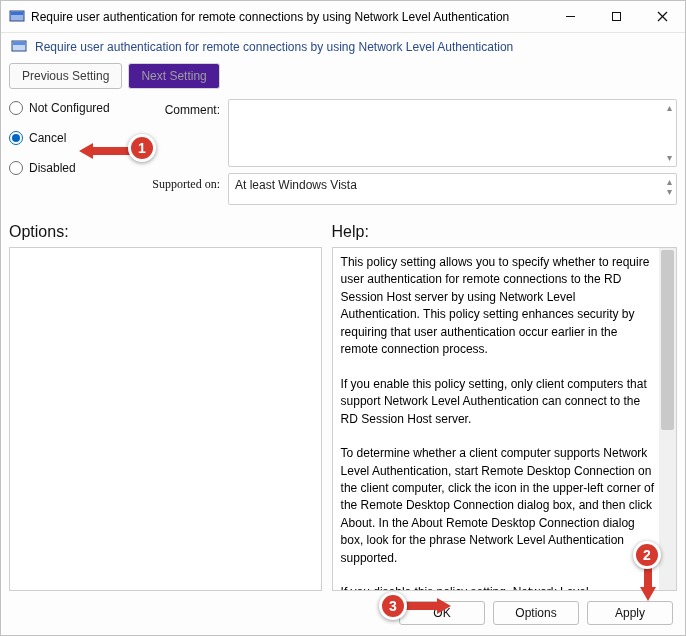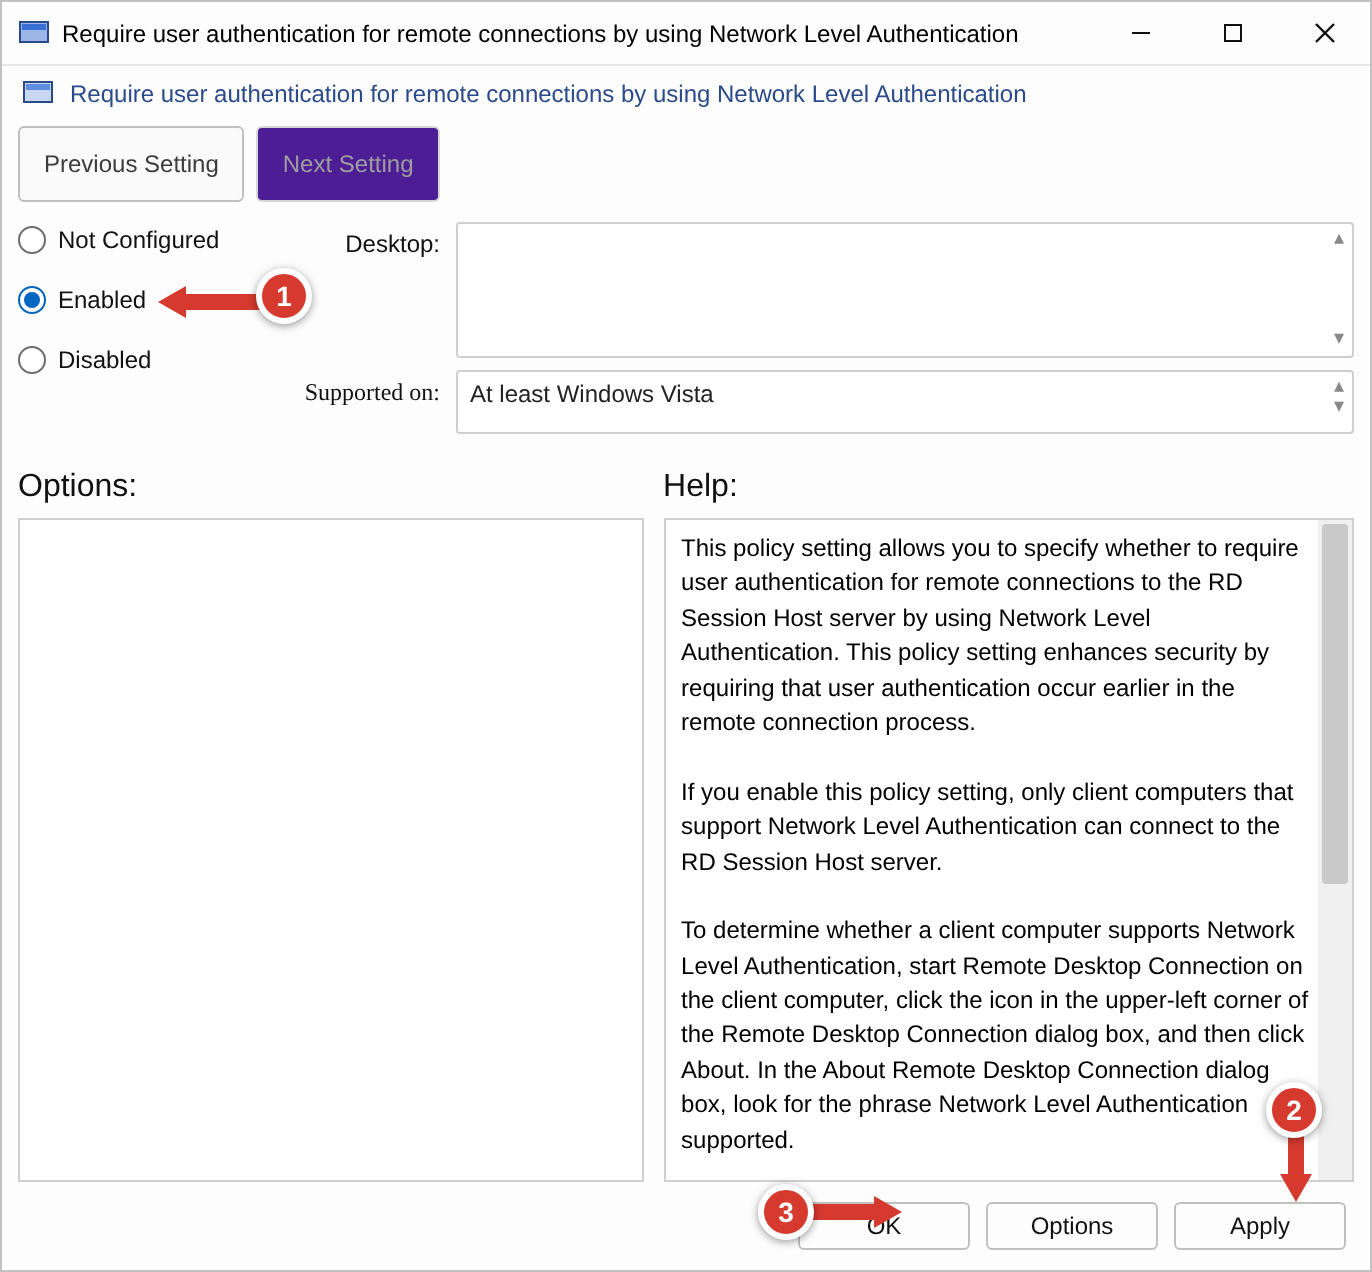--- a/index.html
+++ b/index.html
@@ -16,21 +16,21 @@
   .tb-icon { width: 16px; height: 16px; margin-right: 6px; font-size: 14px; color:#336; }
   .tb-title { font-size: 12px; color: #000; flex: 1; white-space: nowrap; overflow: hidden; }
   .sysbtns { display: flex; height: 100%; }
   .sysbtn { width: 46px; display: flex; align-items: center; justify-content: center; color:#1a1a1a; }
   .sysbtn svg { width: 11px; height: 11px; }
   .subhead { display: flex; align-items: center; padding: 6px 10px 2px 10px; }
   .sub-icon { width: 16px; height: 16px; margin-right: 8px; font-size: 14px; color:#336; }
   .sub-title { font-size: 12px; color: #2a4a8a; }
   .navbtns { display: flex; gap: 6px; padding: 6px 8px 10px 8px; }
   .navbtns button {
-    height: 38px; padding: 0 12px; font-size: 12px;
+    height: 26px; padding: 0 12px; font-size: 12px;
     background: #fafafa; border: 1px solid #bfbfbf; border-radius: 3px; color:#3b3b3b;
   }
   .navbtns button.disabled { color: #9e9e9e; border-color: #d6d6d6; background:#4c1d95; }
   .body { flex: 1; display: flex; flex-direction: column; padding: 0 8px; overflow: hidden; }
   .top-grid {
     display: grid;
     grid-template-columns: 120px 95px 1fr;
     column-gap: 2px;
     row-gap: 6px;
     align-items: start;
@@ -144,29 +144,29 @@
 
       <div class="radios" style="grid-row:1 / span 2;">
         <div class="radio-row">
           <span class="r-outer"></span>
           <span>Not Configured</span>
         </div>
         <div class="radio-row selected">
           <span class="r-outer">
               <span class="r-inner"></span>
             </span>
-          <span>Enabled</span>
+          <span>Cancel</span>
         </div>
         <div class="radio-row">
           <span class="r-outer"></span>
           <span>Disabled</span>
         </div>
       </div>
 
-      <div class="lbl">Desktop:</div>
+      <div class="lbl">Comment:</div>
       <div class="comment-box">
         <div class="sb-arrows">
             <span>▴</span>
           </div>
         <div class="sb-arrows two">
             <span>▾</span>
           </div>
       </div>
 
       <div class="lbl" style="grid-column:2;font-family:Liberation Serif, serif;">Supported on:</div>

